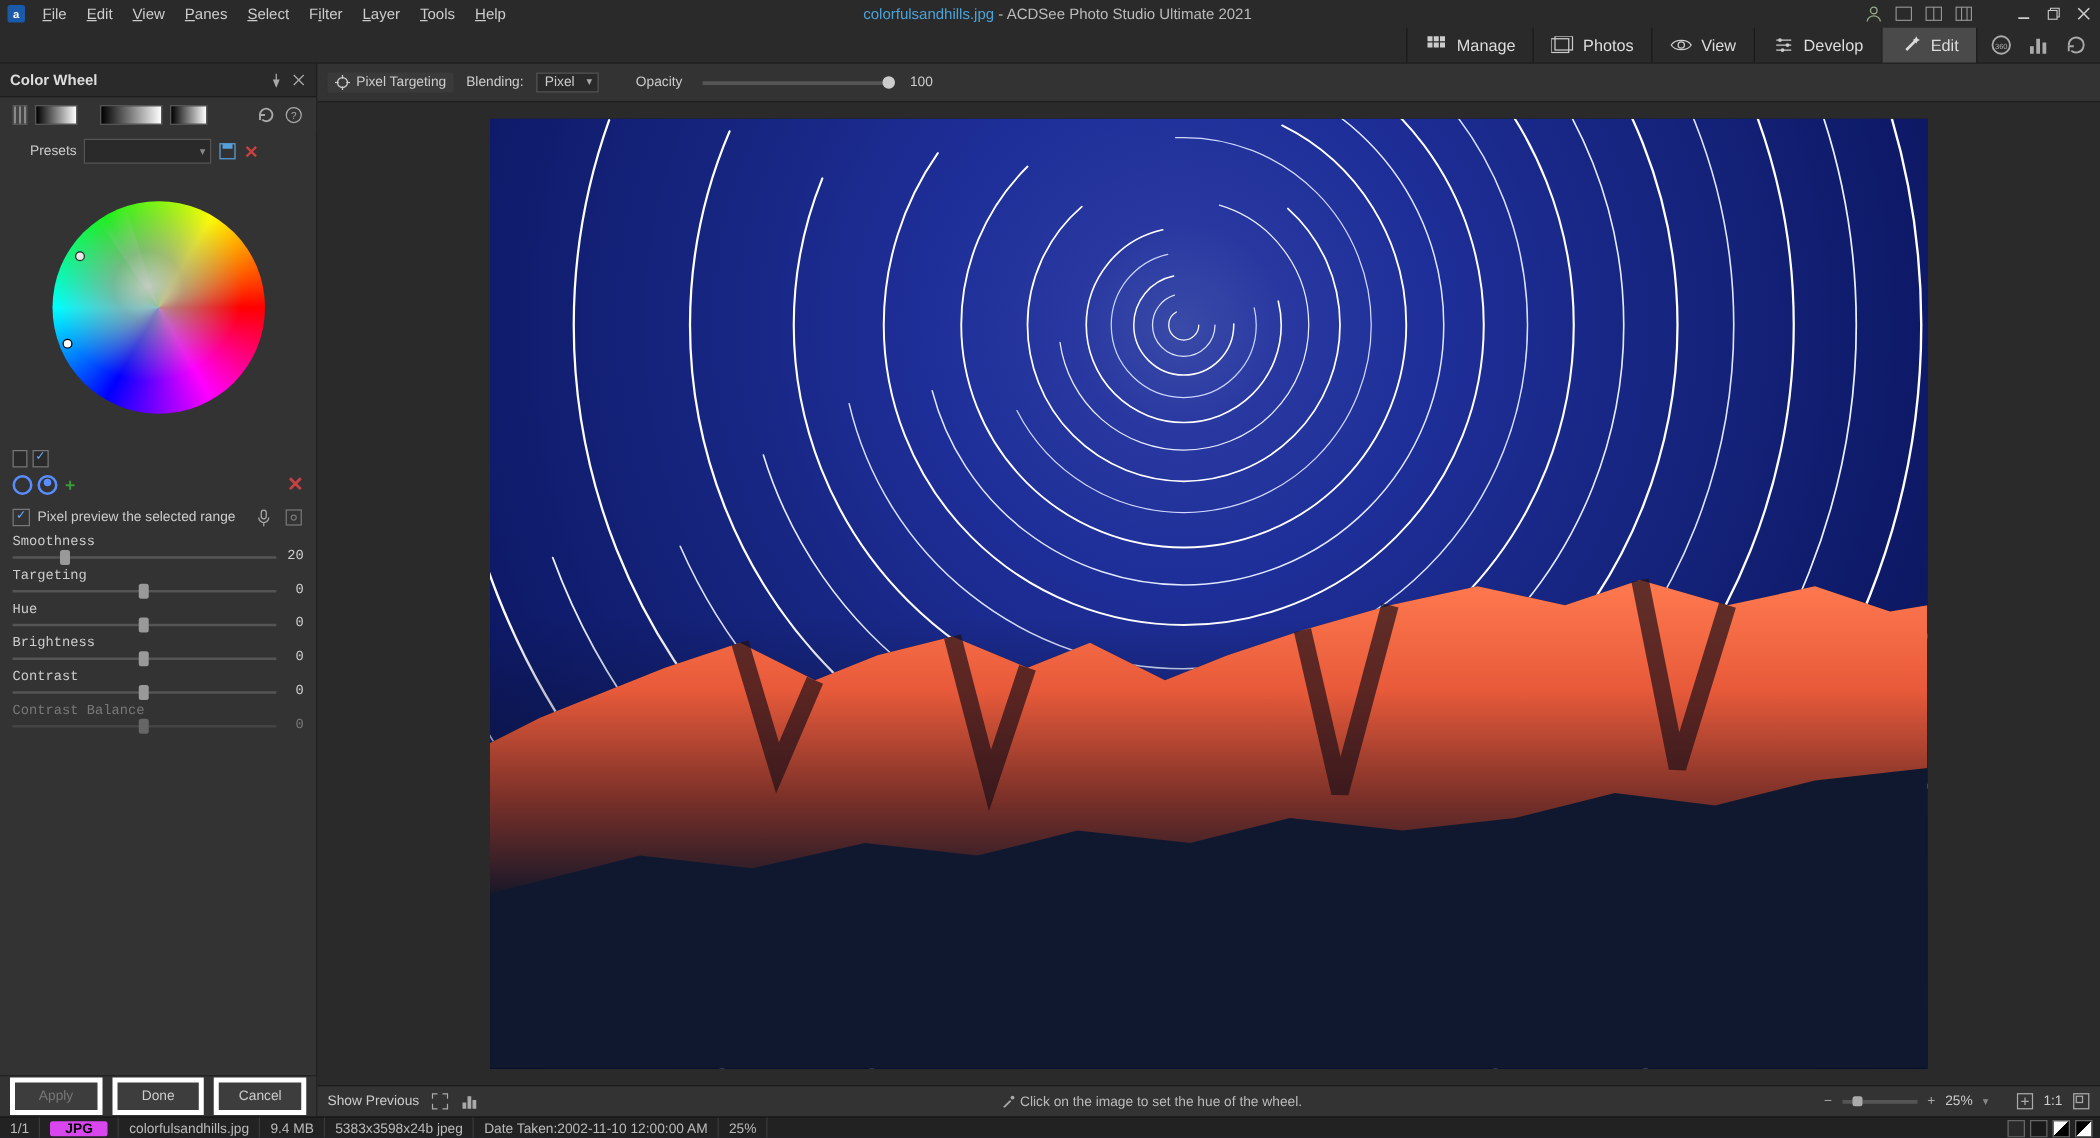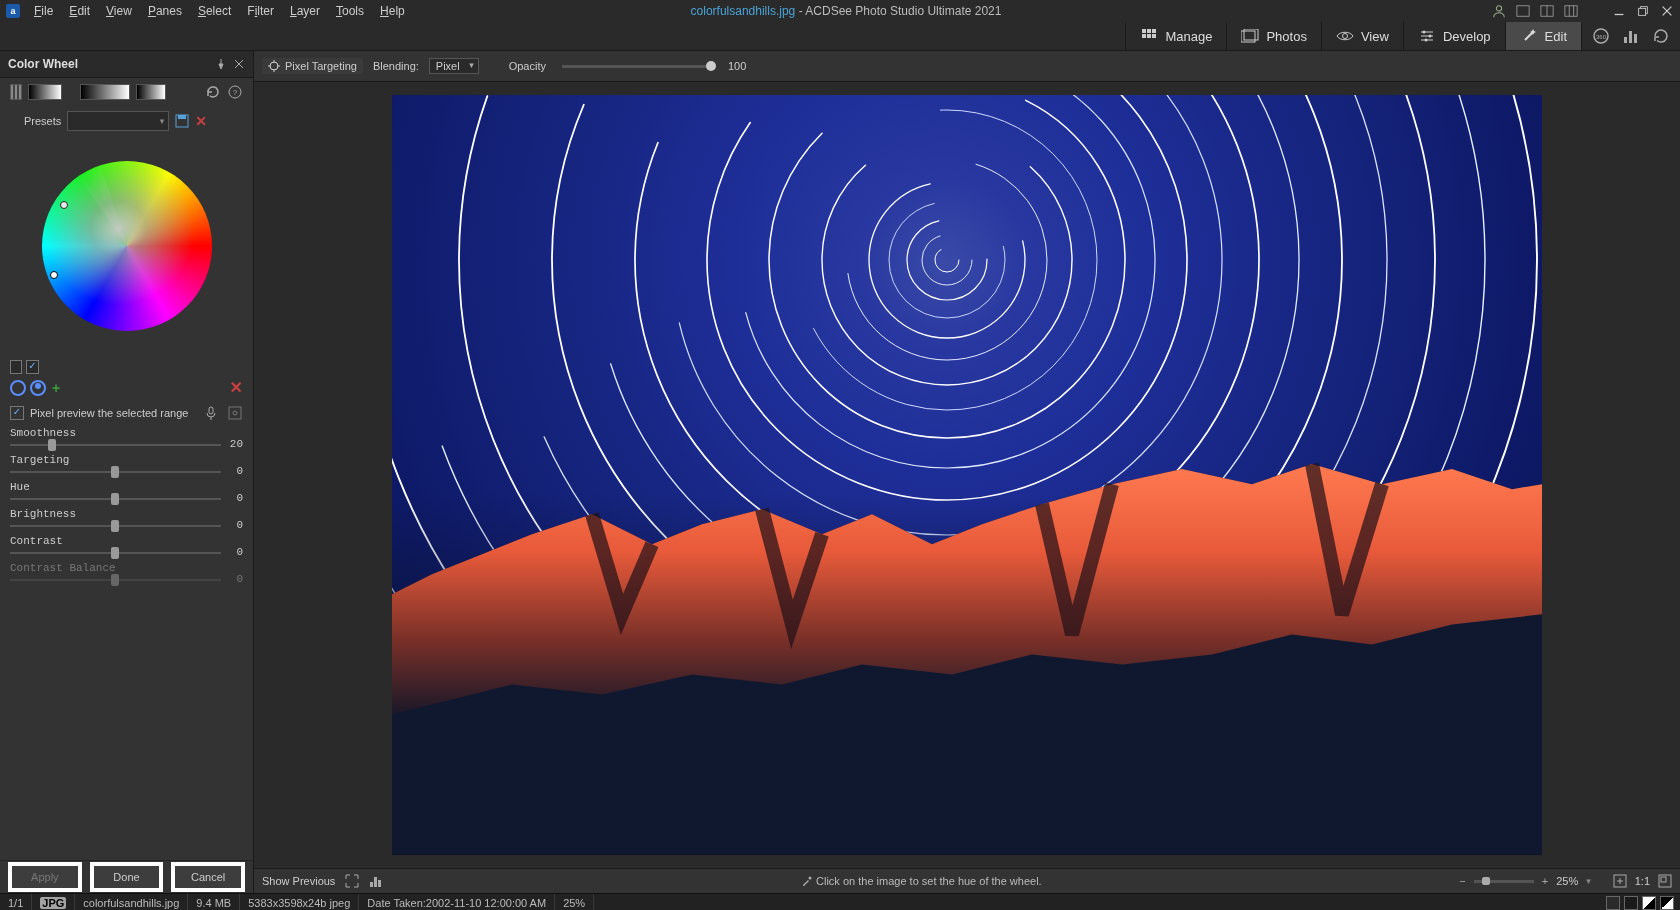--- a/index.html
+++ b/index.html
@@ -143,21 +143,21 @@
 .editor-footbar .right-controls{ display:flex; align-items:center; gap:8px;}
 .zoom-slider{ width:60px; height:3px; background:#555; position:relative;}
 .zoom-slider .zthumb{position:absolute; left:8px; top:-3px; width:8px; height:8px; background:#aaa; border-radius:2px;}
 
 
 .statusbar{
   height:18px; background:#222; border-top:1px solid #111;
   display:flex; align-items:center; font-size:11px; color:#bbb;
 }
 .statusbar .cell{ padding:0 8px; border-right:1px solid #3a3a3a; height:100%; display:flex; align-items:center;}
-.statusbar .badge{ background:#a3a3a3; color:#000; padding:0 2px; font-weight:bold; border-radius:2px;}
+.statusbar .badge{ background:#d946ef; color:#000; padding:0 12px; font-weight:bold; border-radius:2px;}
 .statusbar .end{ margin-left:auto; display:flex; align-items:center; gap:4px; padding-right:6px;}
 .tiny-sq{ width:12px; height:12px; border:1px solid #666; background:#2a2a2a;}
 .tiny-sq.b{ background:#1a1a1a;}
 .tiny-sq.w{ background:#eee;}
 
 svg{display:block;}
 </style>
 </head>
 <body>
 

